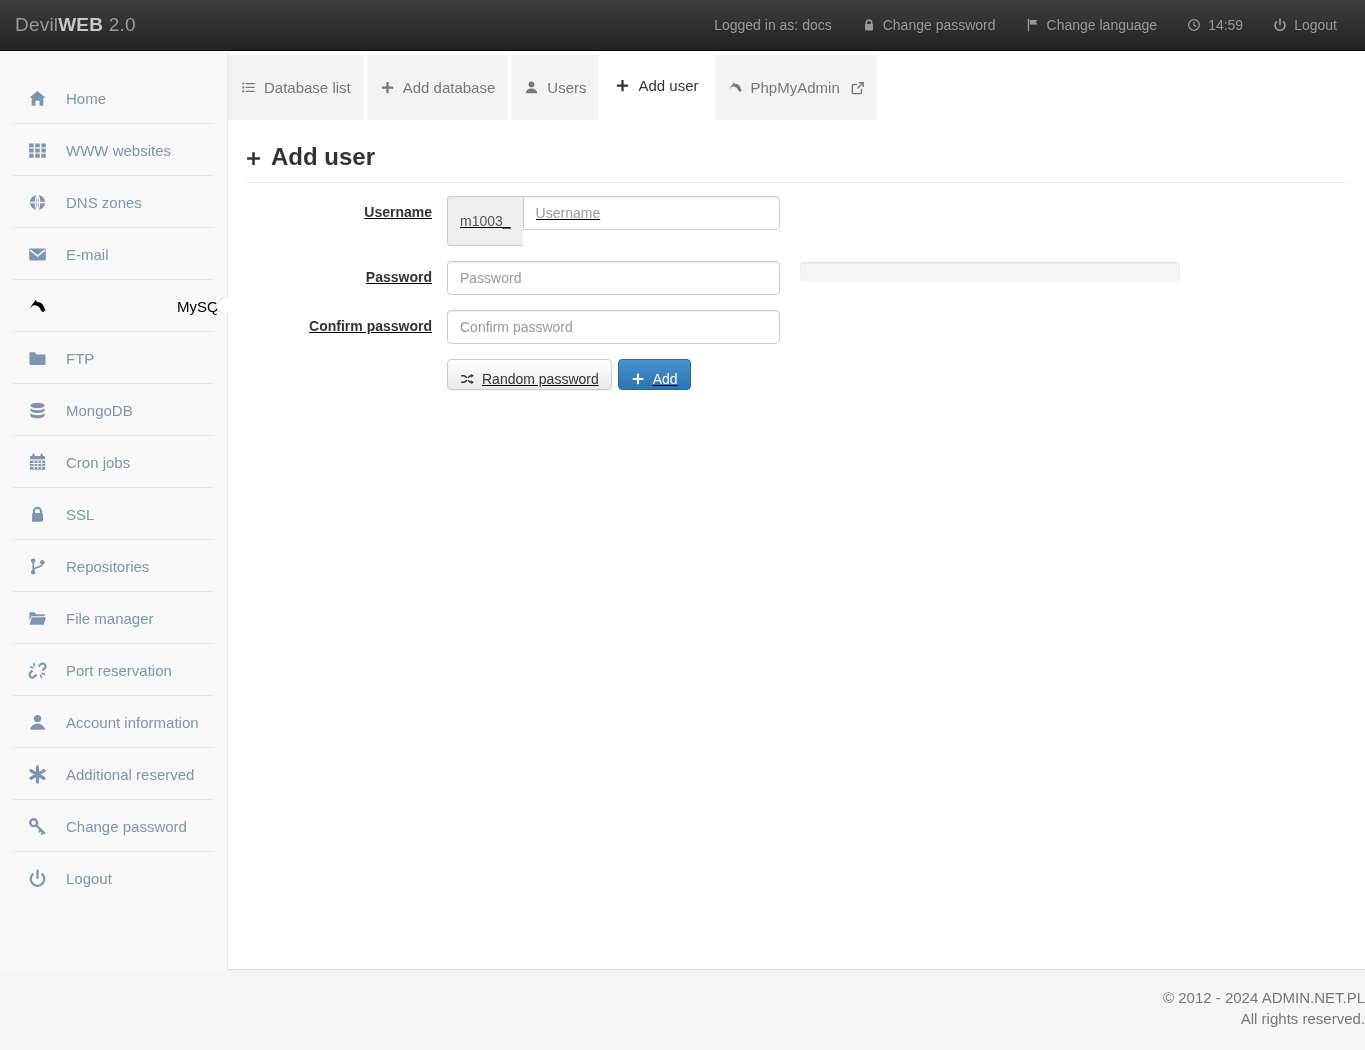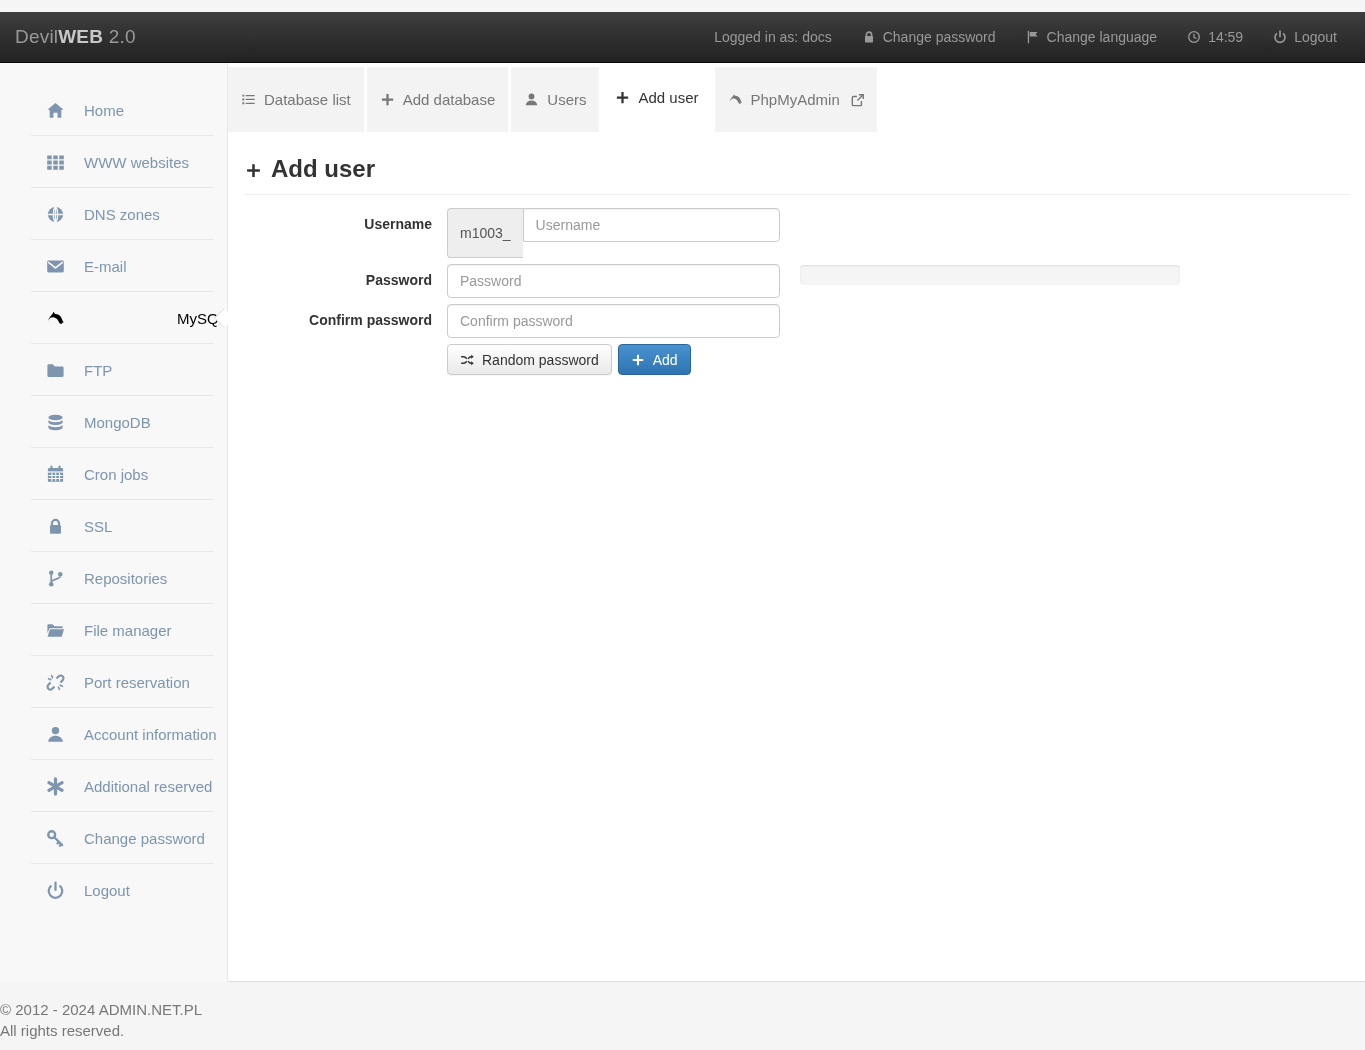--- a/index.html
+++ b/index.html
@@ -11,38 +11,36 @@
   }
   svg { display:block; }
 
   
   .navbar {
     height:51px;
     background:linear-gradient(#3e3e3e,#222);
     border-bottom:1px solid #0a0a0a;
     display:flex; justify-content:space-between; align-items:center;
     padding:0 28px 0 15px;
-    margin-top:12px;
   }
   .brand { font-size:19px; color:#999; letter-spacing:.2px; cursor:pointer; }
   .brand .b { font-weight:bold; color:#c8c8c8; }
   .nav-right { display:flex; align-items:center; gap:30px; }
   .nav-item { display:flex; align-items:center; gap:7px; color:#999; font-size:14px; cursor:default; }
   .nav-item.link { cursor:pointer; }
   .nav-item svg { width:14px; height:14px; }
 
   
   .main { display:flex; height:919px; }
 
   .sidebar {
     width:228px; flex:none;
     background:#f8f8f8;
     border-right:1px solid #e4e9ee;
     padding-top:21px;
-    padding-left:18px;
   }
   .side-item {
     height:52px; display:flex; align-items:center;
     padding-left:28px; gap:19px;
     color:#7d95ae; font-size:15px;
     position:relative; cursor:pointer;
   }
   .side-item::after {
     content:""; position:absolute; left:13px; right:14px; bottom:0;
     height:1px; background:#e6e6e6;
@@ -79,22 +77,23 @@
     margin-top:13px;
     font-size:24px; font-weight:bold; color:#333;
     display:flex; align-items:center; gap:9px;
   }
   .page-title svg { width:17px; height:17px; margin-top:2px; }
   .rule { border:0; border-top:1px solid #eee; margin:11px 0 13px 0; height:0; }
 
   .form-grid {
     display:grid;
     grid-template-columns:202px 333px 20px 380px;
-    row-gap:6px;
+    row-gap:15px;
     align-items:start;
+    text-decoration:underline;
   }
   .flabel {
     grid-column:1; text-align:right; padding-right:15px; padding-top:8px;
     font-size:14px; font-weight:bold; color:#333;
   }
   .fctrl { grid-column:2; }
   .fctrl input {
     width:100%; height:34px;
     border:1px solid #ccc; border-radius:4px;
     padding:6px 12px; font-size:14px; color:#555;
@@ -115,36 +114,36 @@
     grid-column:4; margin-top:1px;
     height:20px; background:#f5f5f5; border-radius:4px;
     box-shadow:inset 0 1px 2px rgba(0,0,0,.1);
     overflow:hidden;
   }
   .progress-bar { height:100%; width:0%; background:#428bca; }
 
   .btn-row { grid-column:2; display:flex; gap:6px; }
   .btn {
     height:31px; border-radius:4px; font-size:14px; font-family:inherit;
-    display:inline-flex; align-items:center; gap:8px; padding:12px 12px;
+    display:inline-flex; gap:8px; padding:12px 12px;
     cursor:pointer; line-height:1;
   }
   .btn svg { width:14px; height:14px; }
   .btn-default {
     background:linear-gradient(#ffffff,#e9e9e9);
     border:1px solid #ccc; color:#333;
     box-shadow:0 1px 1px rgba(0,0,0,.05);
   }
   .btn-primary {
     background:linear-gradient(#4892d0,#2e74b0);
     border:1px solid #2b669a; color:#fff;
   }
 
   
-  .footer { height:80px; text-align:left; padding-top:17px; color:#777; font-size:15px; line-height:1.4; }
+  .footer { height:80px; text-align:right; padding-top:17px; color:#777; font-size:15px; line-height:1.4; }
 </style>
 </head>
 <body>
 
 <div class="navbar">
   <div class="brand"><span>Devil</span><span class="b">WEB</span><span> 2.0</span></div>
   <div class="nav-right">
     <div class="nav-item">
       <span>Logged in as: docs</span>
     </div>

